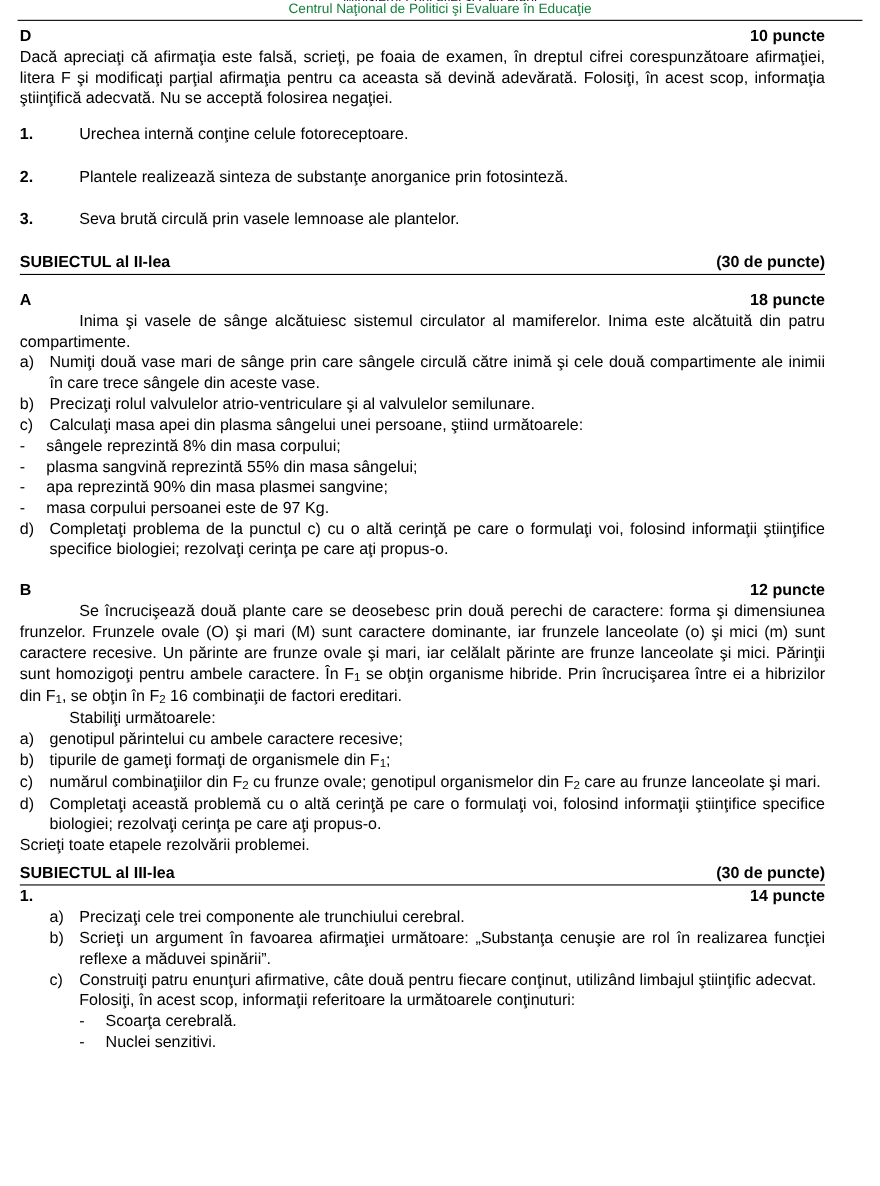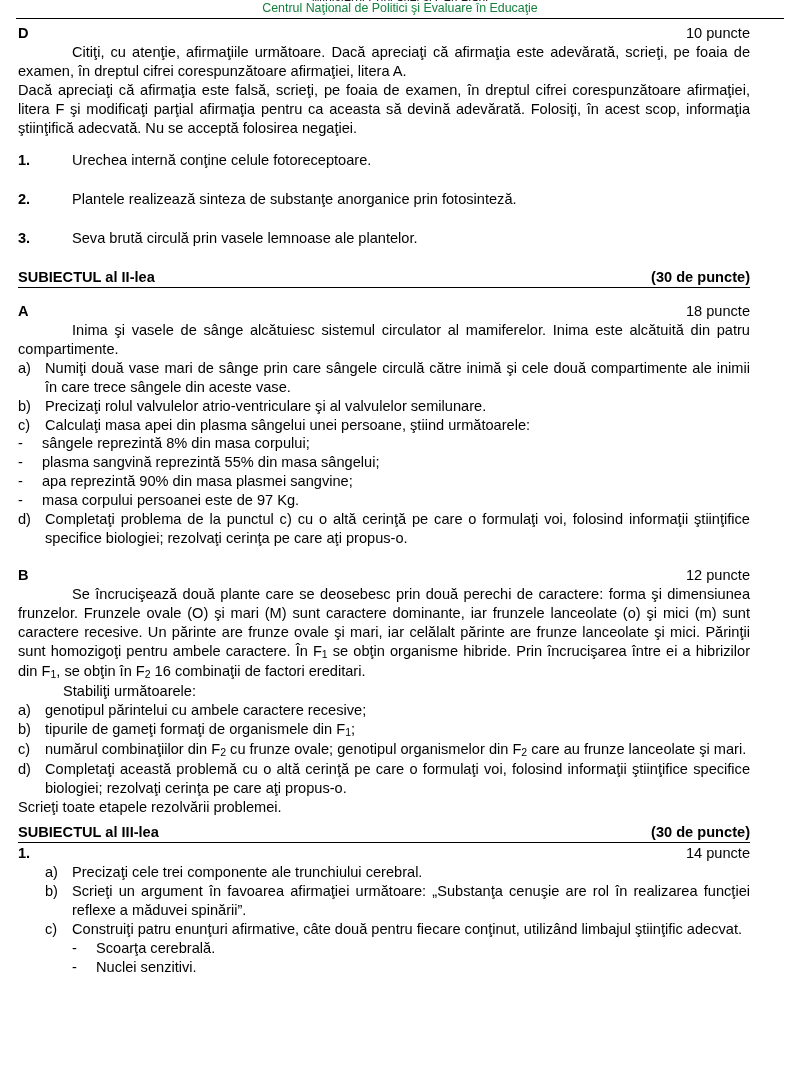--- a/index.html
+++ b/index.html
@@ -57,21 +57,21 @@
     padding: 0 50px 0 18px;
   }
   .row-head {
     display: flex;
     justify-content: space-between;
     align-items: baseline;
     font-weight: bold;
     margin-top: 5px;
   }
   .row-head .left { font-weight: bold; }
-  .row-head .right { font-weight: normal; }
+  .row-head .right { font-weight: bold; }
 
   p.just {
     text-align: justify;
     text-justify: inter-word;
     margin: 0;
   }
   p.just.indent::before {
     content: "";
     display: inline-block;
     width: 54px;
@@ -169,21 +169,20 @@
   </div>
   <hr class="header-rule">
 
   <div class="body-wrap">
 
     <div class="row-head">
       <span class="left">D</span>
       <span class="right">10 puncte</span>
     </div>
 
-    <p class="just indent">Citiţi, cu atenţie, afirmaţiile următoare. Dacă apreciaţi că afirmaţia este adevărată, scrieţi, pe foaia de examen, în dreptul cifrei corespunzătoare afirmaţiei, litera A.</p>
     <p class="just">Dacă apreciaţi că afirmaţia este falsă, scrieţi, pe foaia de examen, în dreptul cifrei corespunzătoare afirmaţiei, litera F şi modificaţi parţial afirmaţia pentru ca aceasta să devină adevărată. Folosiţi, în acest scop, informaţia ştiinţifică adecvată. Nu se acceptă folosirea negaţiei.</p>
 
     <ul class="stmt-list">
       <li>
         <span class="num">1.</span>
         <span class="txt">Urechea internă conţine celule fotoreceptoare.</span>
       </li>
       <li>
         <span class="num">2.</span>
         <span class="txt">Plantele realizează sinteza de substanţe anorganice prin fotosinteză.</span>
@@ -301,20 +300,21 @@
         <li>
           <span class="marker">b)</span>
           <span class="content">Scrieţi un argument în favoarea afirmaţiei următoare: „Substanţa cenuşie are rol în realizarea funcţiei reflexe a măduvei spinării”.</span>
         </li>
         <li>
           <span class="marker">c)</span>
           <span class="content">Construiţi patru enunţuri afirmative, câte două pentru fiecare conţinut, utilizând limbajul ştiinţific adecvat.</span>
         </li>
       </ul>
 
+      <p class="left" style="padding-left:27px">Folosiţi, în acest scop, informaţii referitoare la următoarele conţinuturi:</p>
 
       <ul class="dash" style="padding-left:27px">
         <li>
           <span class="marker">-</span>
           <span class="content">Scoarţa cerebrală.</span>
         </li>
         <li>
           <span class="marker">-</span>
           <span class="content">Nuclei senzitivi.</span>
         </li>

